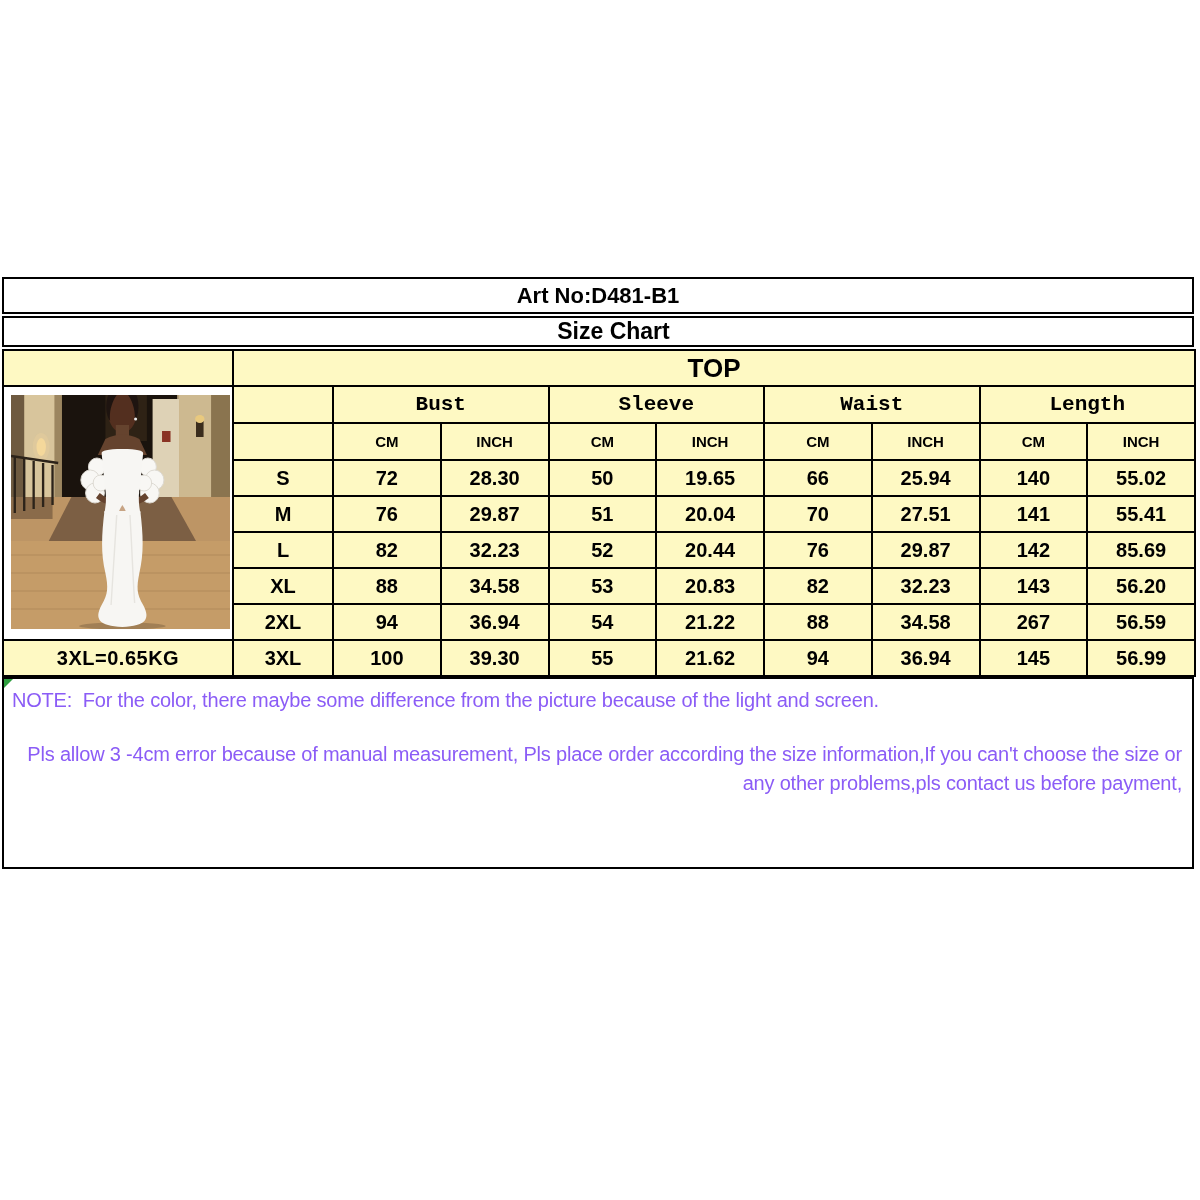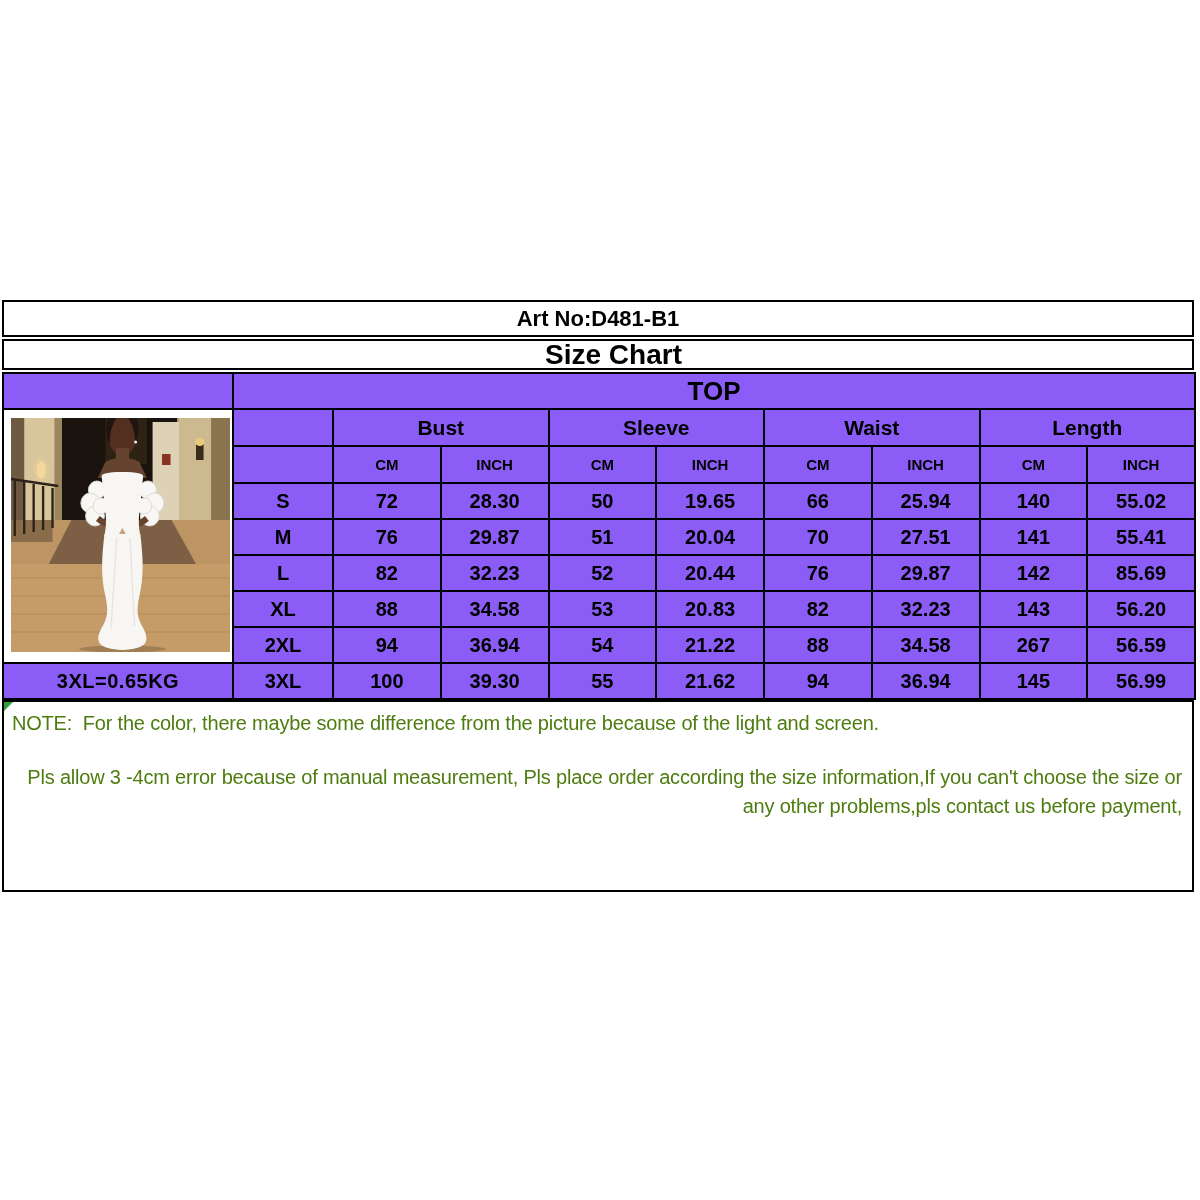--- a/index.html
+++ b/index.html
@@ -8,59 +8,59 @@
     background: #ffffff;
     width: 1200px;
     height: 1200px;
     font-family: "Liberation Sans", sans-serif;
     color: #000;
     position: relative;
   }
   .sheet {
     position: absolute;
     left: 2px;
-    top: 300px;
+    top: 277px;
     width: 1192px;
   }
   
   .title-row {
     border: 2px solid #000;
     background: #fff;
     display: flex;
     align-items: center;
     justify-content: center;
     font-weight: bold;
     white-space: pre-wrap;
     margin-bottom: 2px;
   }
   .row-artno     { height: 33px; font-size: 22px; }
   .row-including { height: 32px; font-size: 22px; }
-  .row-charttitle{ height: 27px; font-size: 28px; padding-left: 31px; }
+  .row-charttitle{ height: 27px; font-size: 23px; padding-left: 31px; }
 
   
   table.size-table {
     border-collapse: collapse;
     table-layout: fixed;
     width: 1192px;
-    background: #8b5cf6;
+    background: #fef9c3;
   }
   table.size-table td {
     border: 2px solid #000;
     text-align: center;
     vertical-align: middle;
     font-weight: bold;
     padding: 0;
     overflow: hidden;
   }
   col.c-img  { width: 230px; }
   col.c-size { width: 100px; }
   col.c-val  { width: 107.75px; }
 
   tr.r-top td      { height: 34px; font-size: 26px; }
-  tr.r-sections td { height: 35px; font-size: 21px; }
+  tr.r-sections td { height: 35px; font-size: 21px; font-family: Liberation Mono, monospace; }
   tr.r-units td    { height: 35px; font-size: 15px; }
   tr.data-row td   { height: 34px; font-size: 20px; }
 
   td.photo-cell { vertical-align: top; background: #fff; }
   .photo-wrap {
     padding: 2px 2px 4px 7px;
     height: 234px;
   }
   .photo-wrap svg { display: block; width: 100%; height: 100%; }
 
@@ -74,21 +74,21 @@
     box-sizing: border-box;
     height: 192px;
     padding: 7px 10px 0 8px;
   }
   .note-block p {
     margin: 0;
     font-size: 20px;
     line-height: 1.42;
     letter-spacing: -0.2px;
     white-space: pre-wrap;
-    color: #4d7c0f;
+    color: #8b5cf6;
   }
   .note-block p.n1 { margin-bottom: 26px; }
   .note-block p.n2 { margin-bottom: 29px; text-align: right; }
   .green-corner {
     position: absolute;
     left: 0; top: 0;
     width: 0; height: 0;
     border-top: 9px solid #2e9e3f;
     border-right: 9px solid transparent;
   }

